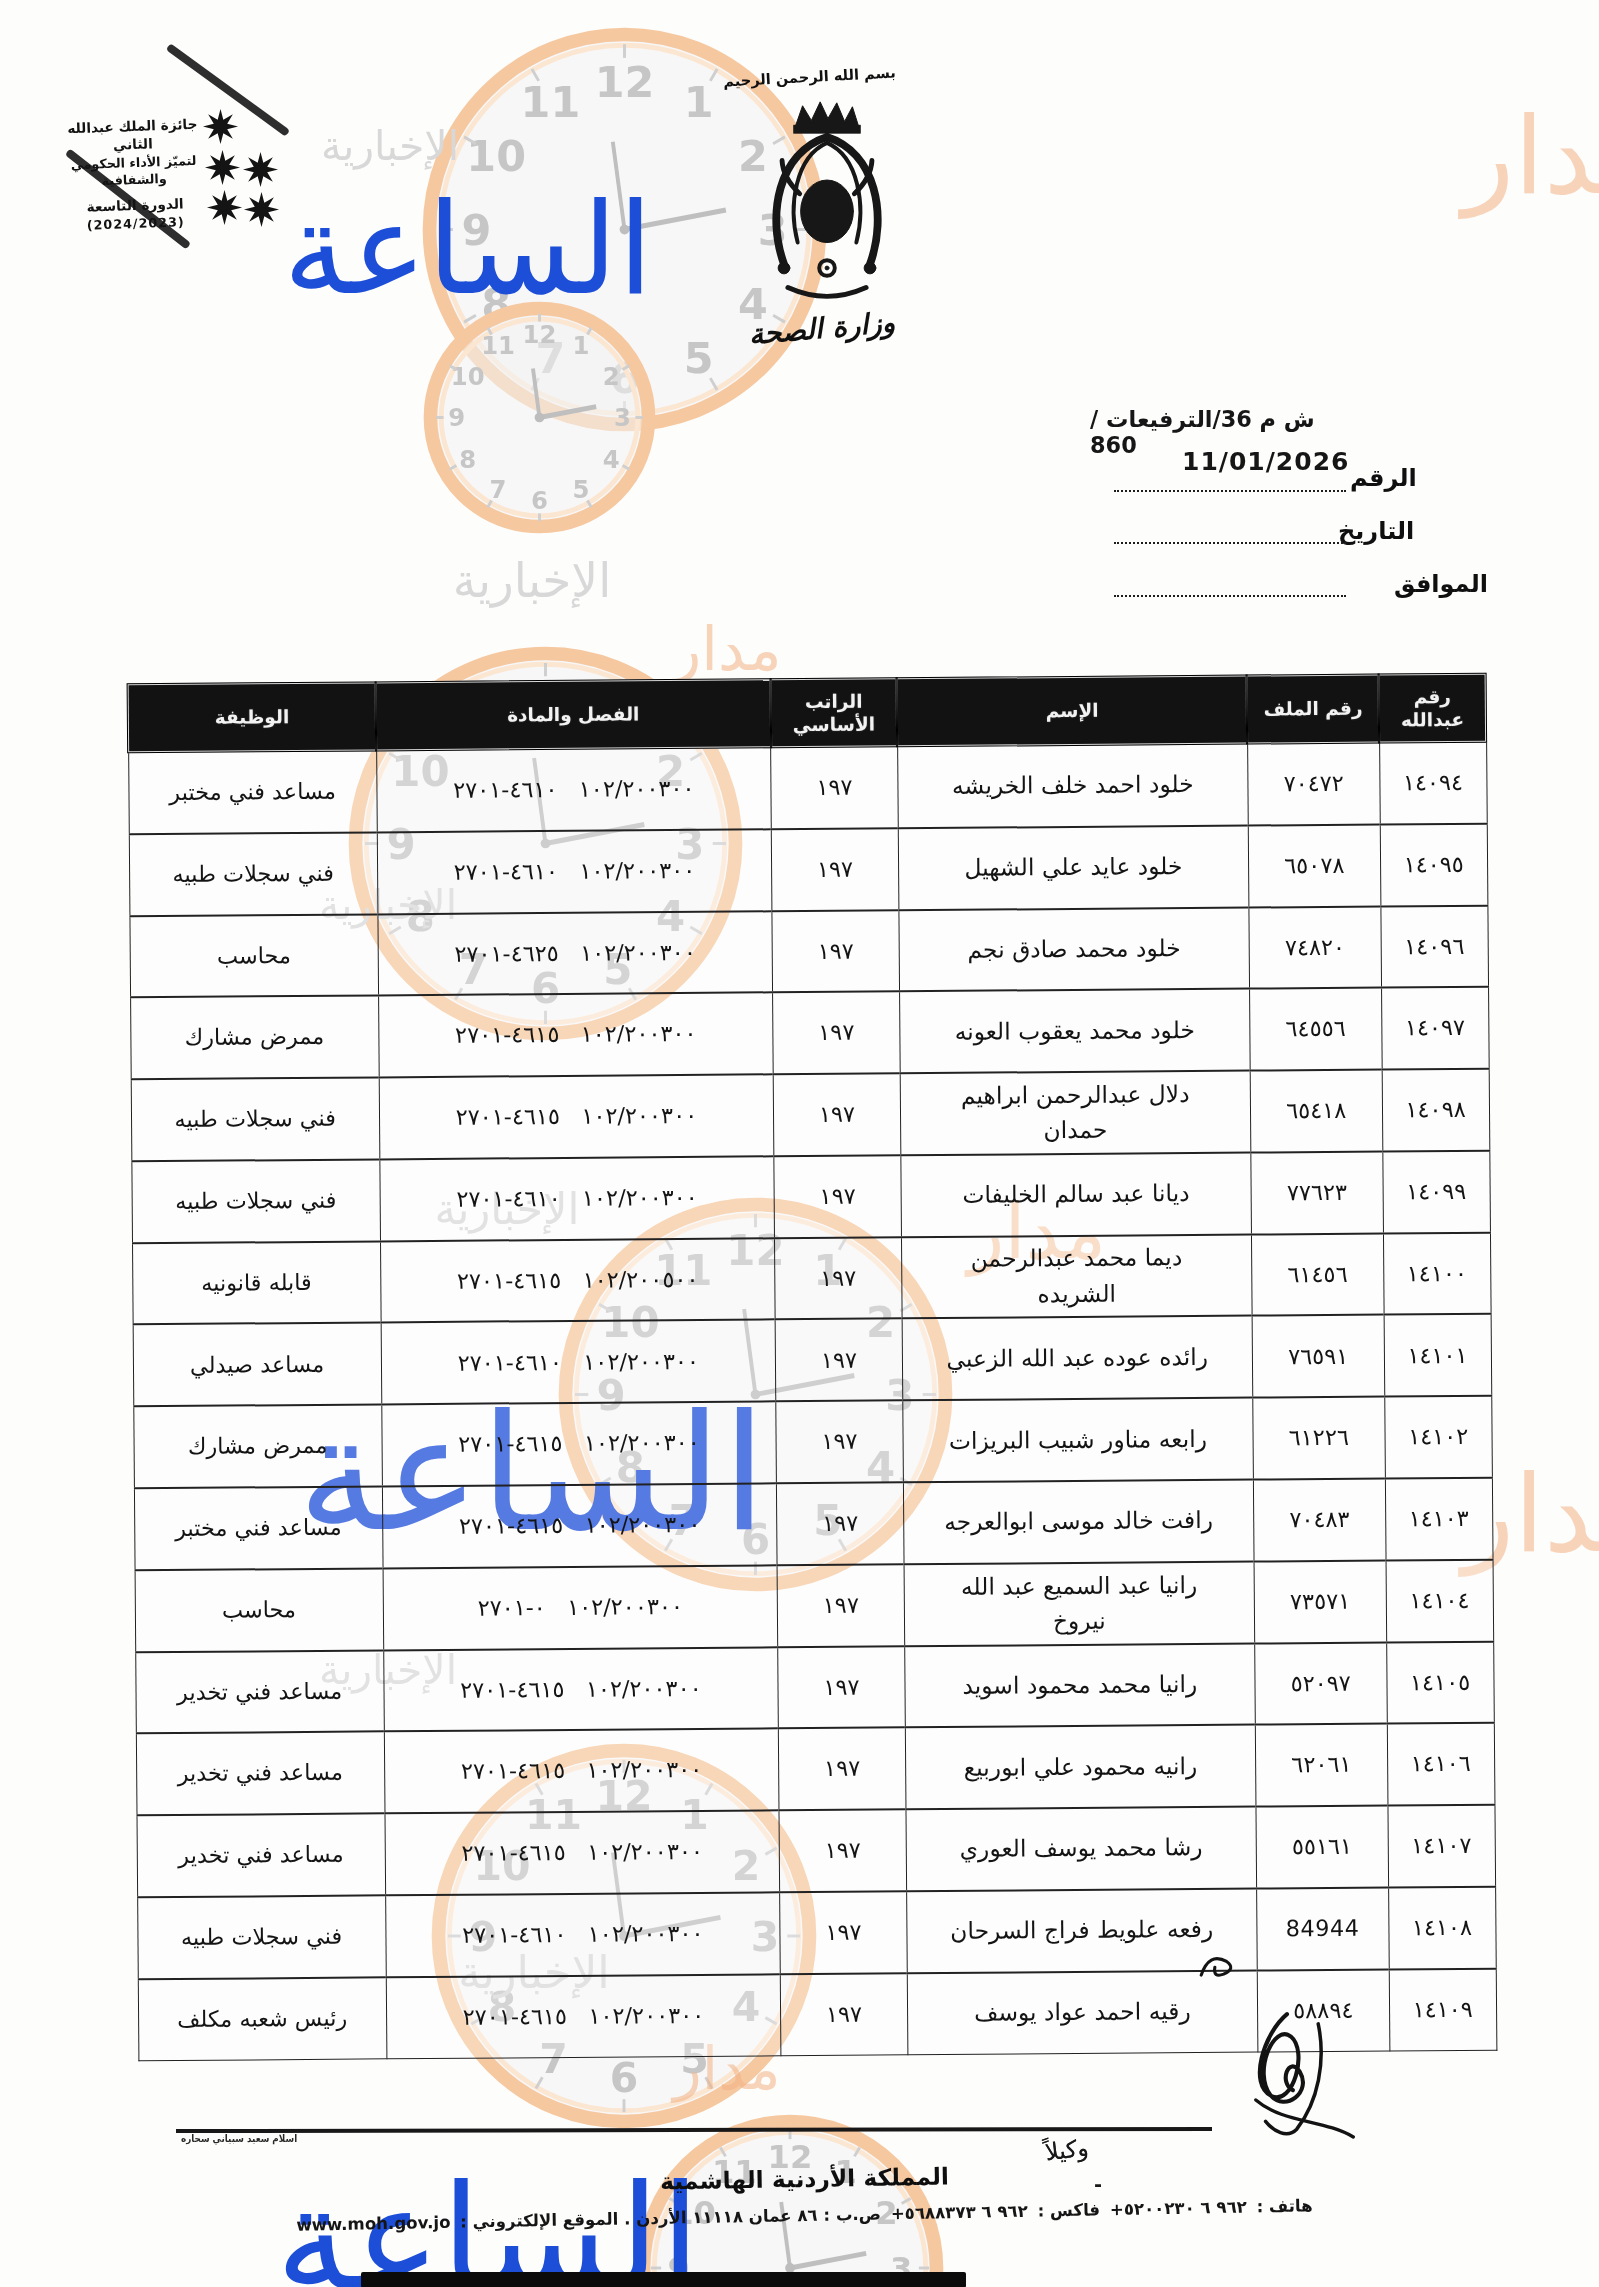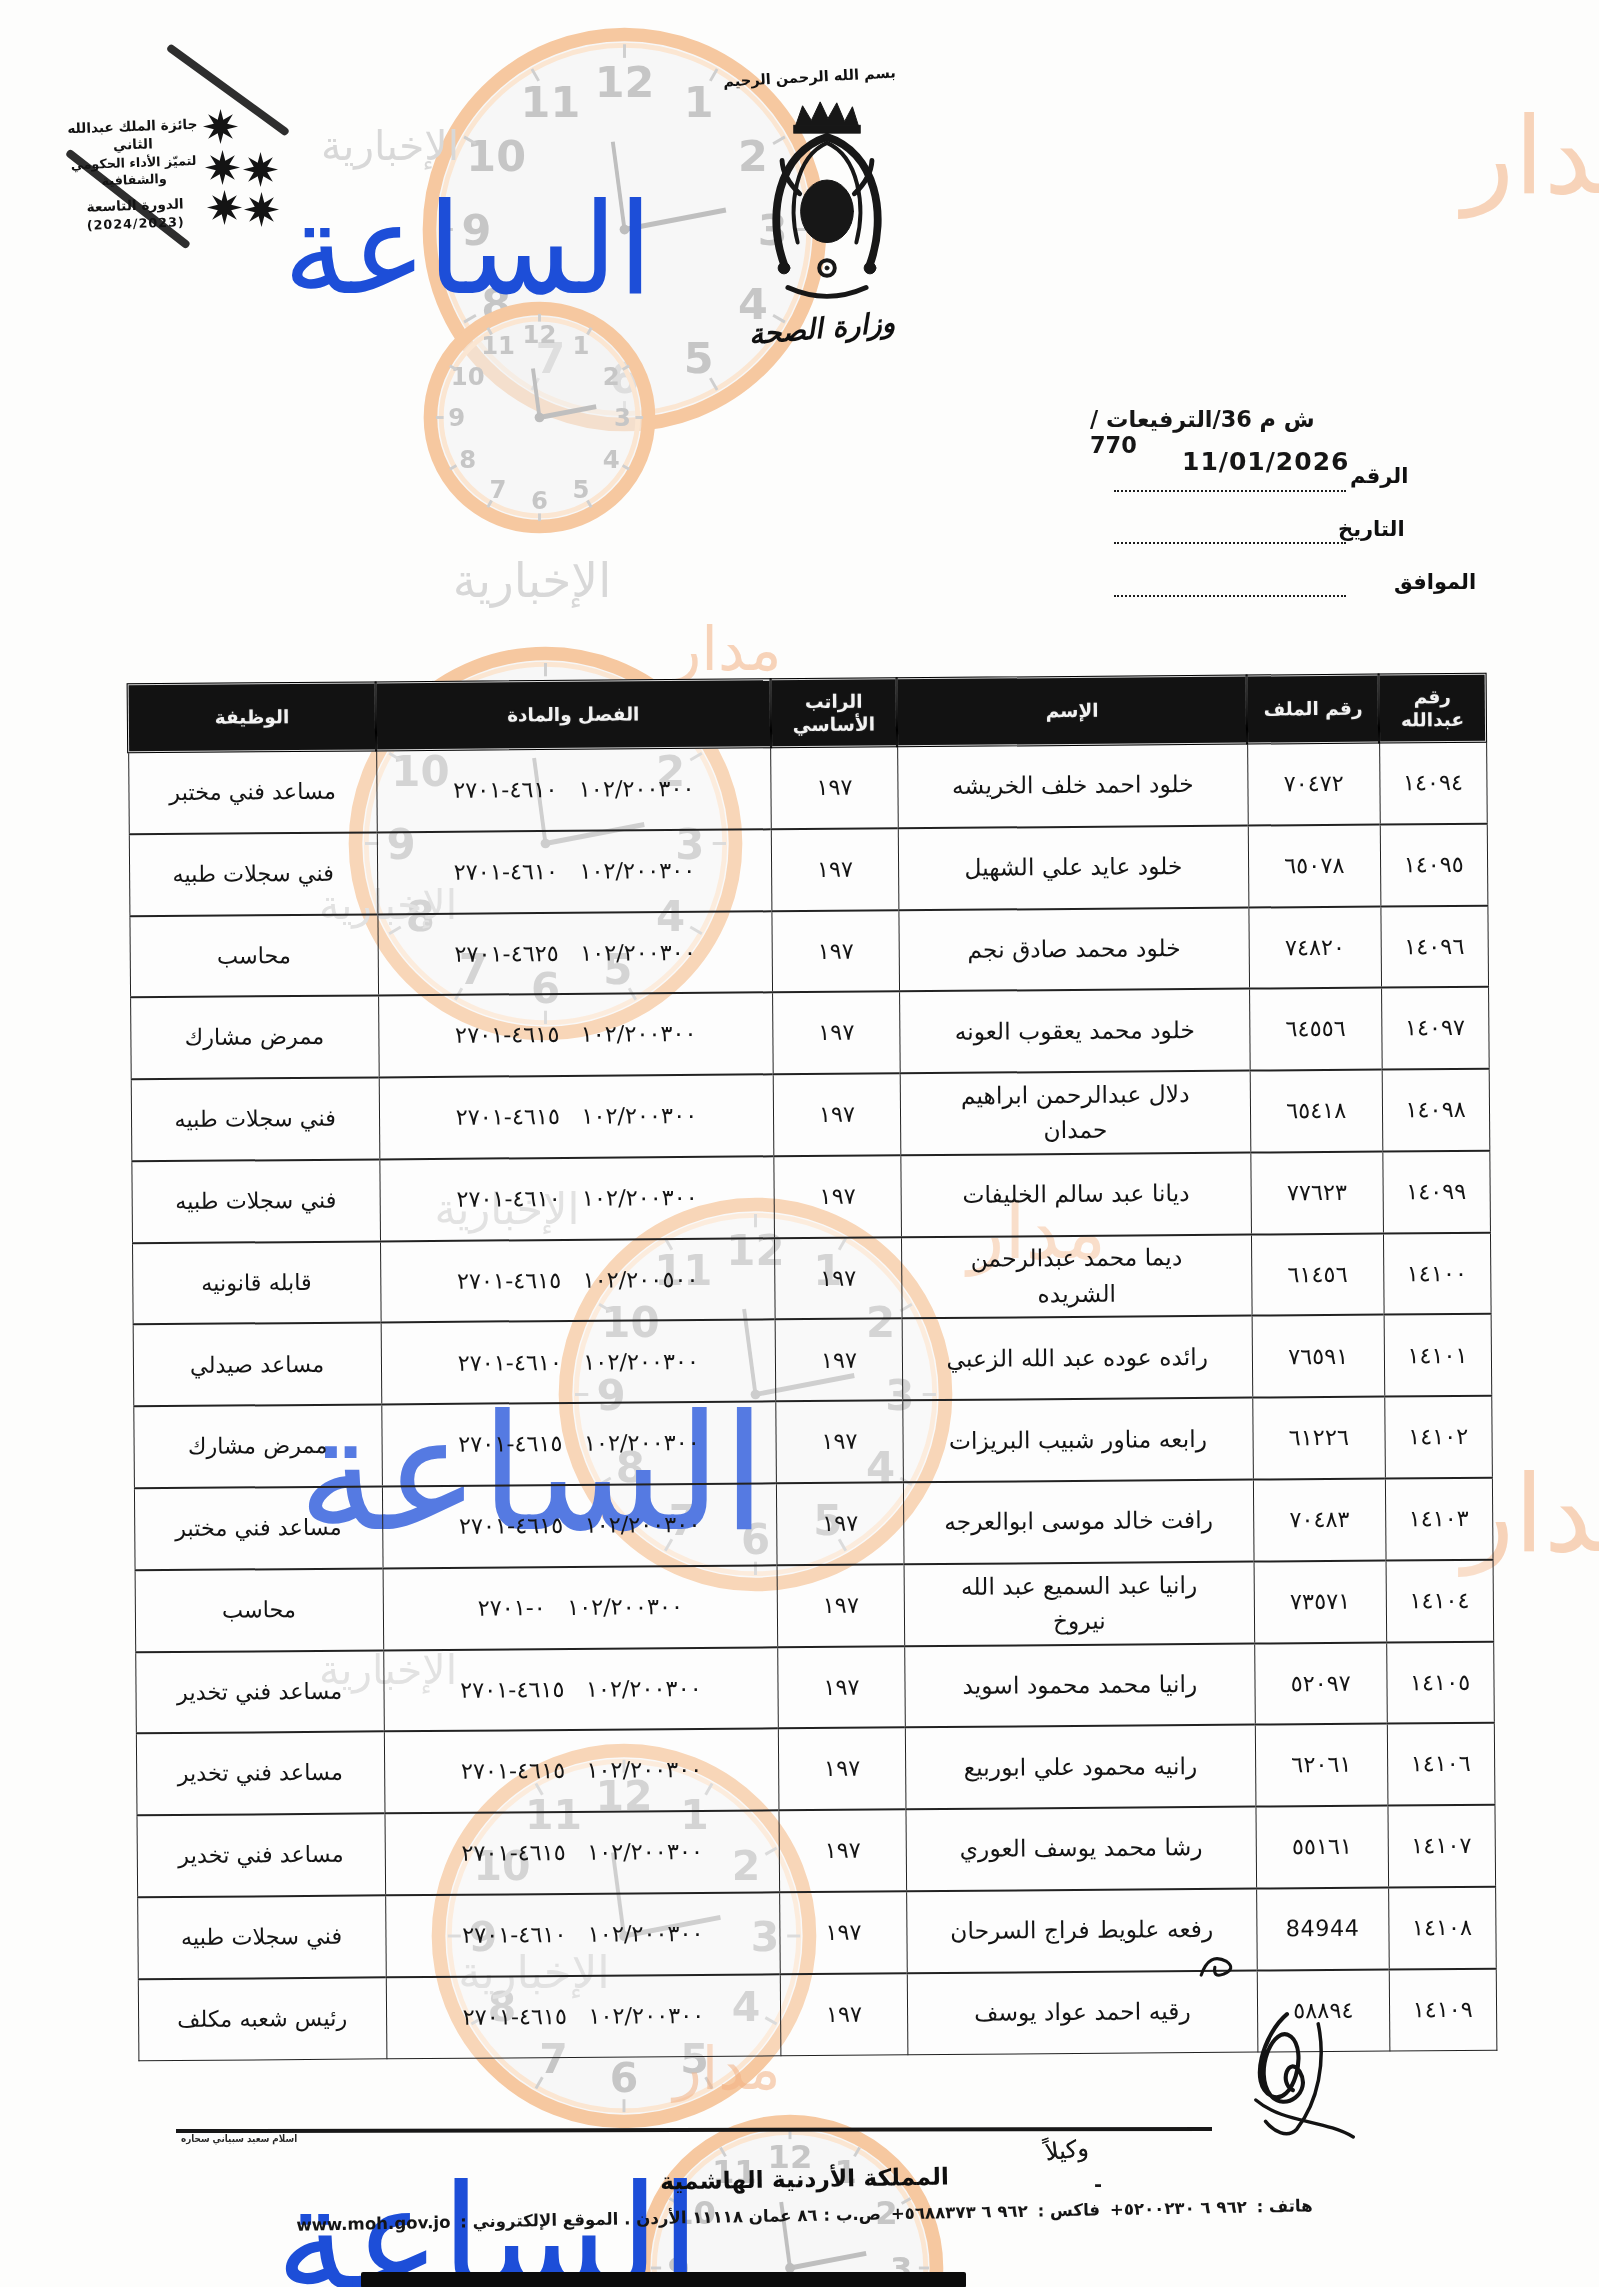--- a/index.html
+++ b/index.html
@@ -28,21 +28,21 @@
   .award-text .l3{font-size:13.7px; margin-top:7.8px;}
   .award-text .l4{font-size:12.7px; letter-spacing:1px;}
   
   .bismillah{position:absolute; left:717px; top:68px; width:185px; text-align:center;
     font-size:14.6px; font-weight:bold; transform:rotate(-3deg); color:#111;}
   .coat{position:absolute; left:739px; top:96px;}
   .ministry-callig{position:absolute; left:739px; top:312px; width:166px; text-align:center;
     font-size:28px; font-weight:bold; font-style:italic; transform:rotate(-5deg); color:#101010;}
   
   .ref-line{position:absolute; left:1090px; top:406px; width:234px; font-size:22.4px; font-weight:bold; text-align:left;}
-  .fld-label{position:absolute; font-size:21px; font-weight:bold; color:#101010;}
+  .fld-label{position:absolute; font-size:24px; font-weight:bold; color:#101010;}
   .dotline{position:absolute; border-bottom:2.9px dotted #1d1d1d; height:0; width:232px; left:1114px;}
   .date-value{position:absolute; left:1182px; top:447px; font-size:25px; font-weight:bold;
     direction:ltr; letter-spacing:1px;}
   
   .promo-table{
     position:absolute; left:132px; top:678px; width:1360px;
     border-collapse:collapse; direction:rtl; transform:rotate(-0.45deg);
     background:rgba(255,255,255,.25);
   }
   .promo-table th{
@@ -332,21 +332,21 @@
         <ellipse cx="90" cy="118" rx="27" ry="32" fill="#171717"></ellipse>
 
         <circle cx="90" cy="176" r="8" stroke-width="4"></circle>
         <circle cx="90" cy="176" r="2" fill="#171717"></circle>
         <path d="M50,196 Q90,214 130,196" stroke-width="5"></path>
       </g>
     </svg>
 
     <div class="ministry-callig">وزارة الصحة</div>
 
-    <div class="ref-line">ش م 36/الترفيعات / 770</div>
+    <div class="ref-line">ش م 36/الترفيعات / 860</div>
 
     <div class="fld-label" style="left:1350px; top:464px;">الرقم</div>
     <div class="dotline" style="top:490px;"></div>
     <div class="date-value">11/01/2026</div>
 
     <div class="fld-label" style="left:1338px; top:517px;">التاريخ</div>
     <div class="dotline" style="top:542px;"></div>
 
     <div class="fld-label" style="left:1394px; top:570px;">الموافق</div>
     <div class="dotline" style="top:595px;"></div>

